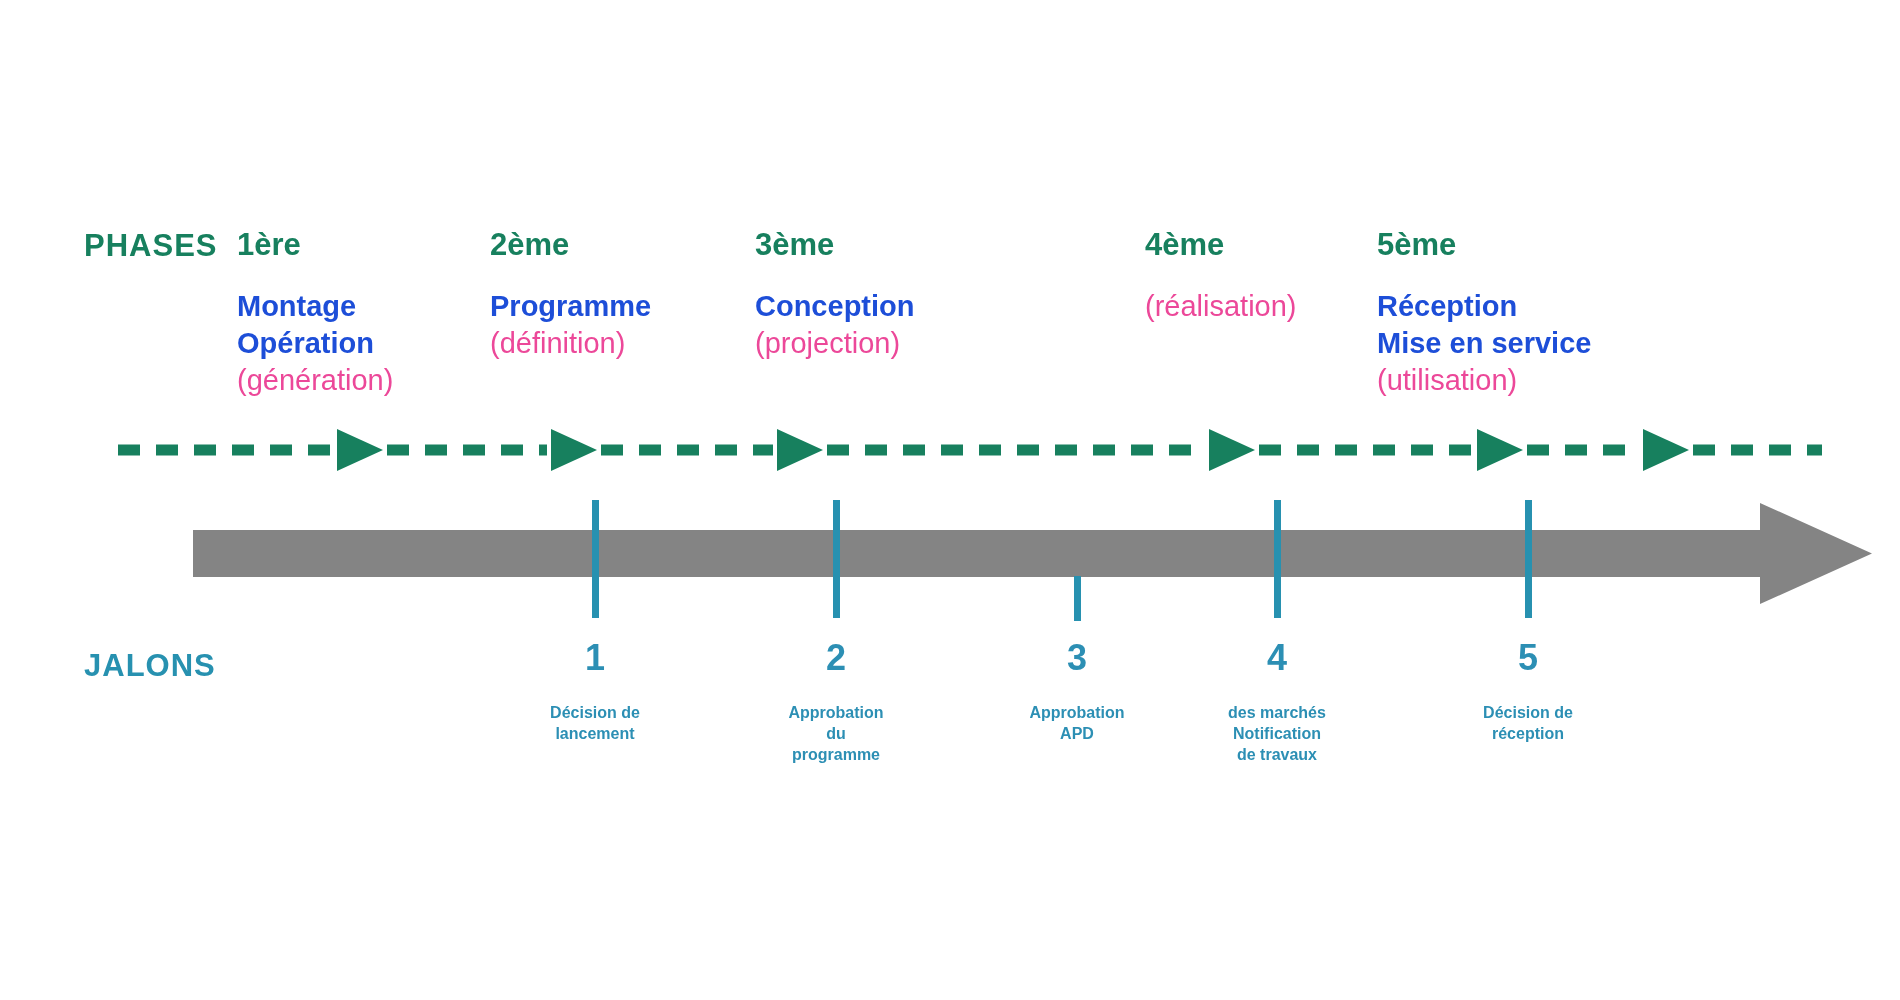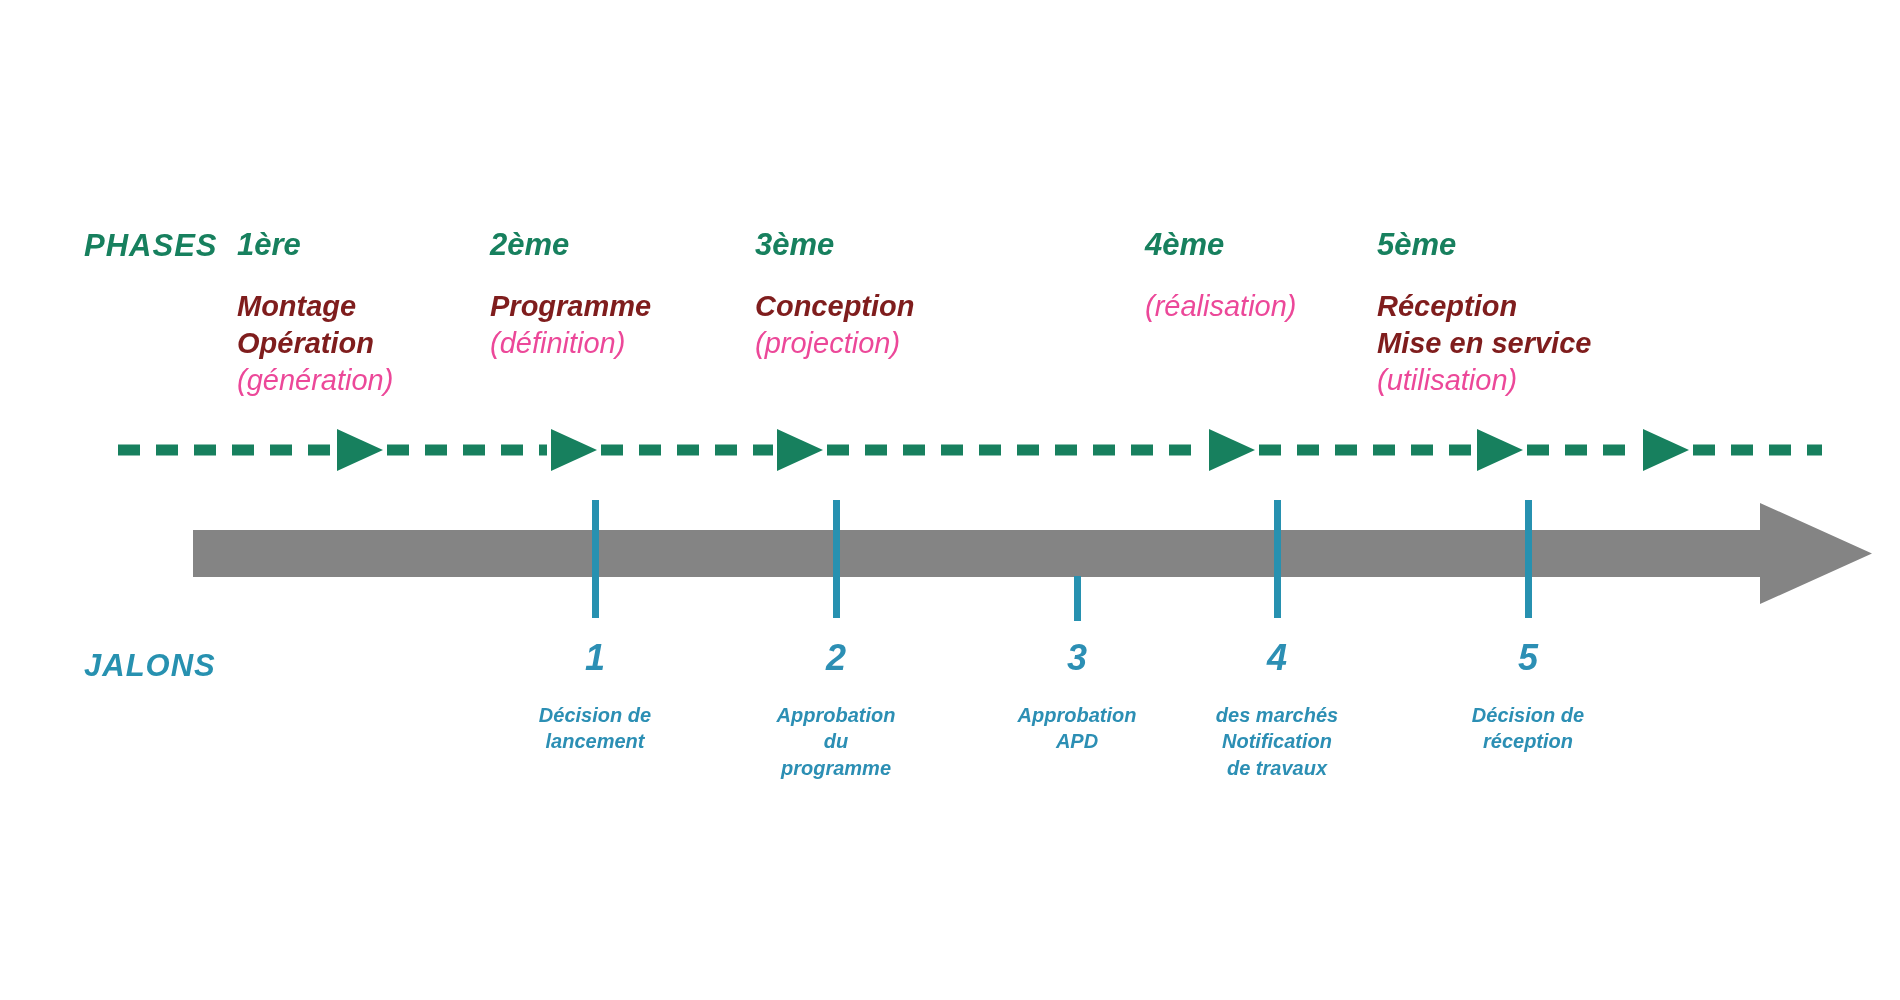--- a/index.html
+++ b/index.html
@@ -8,21 +8,20 @@
     width: 1900px; height: 1000px;
     background: #ffffff;
     font-family: "Liberation Sans", sans-serif;
     overflow: hidden;
   }
   #canvas {
     position: relative;
     width: 1900px;
     height: 744px;
     background: #ffffff;
-    font-style: italic;
   }
 
   
   .row-label {
     position: absolute;
     font-weight: bold;
     letter-spacing: 0.5px;
     white-space: nowrap;
   }
   #phases-label {
@@ -47,21 +46,21 @@
   .phase-ordinal {
     font-size: 31px;
     font-weight: bold;
     color: #17805e;
     line-height: 1.1;
     margin-bottom: 26px;
   }
   .phase-title {
     font-size: 29px;
     font-weight: bold;
-    color: #7f1d1d;
+    color: #1d4ed8;
     line-height: 1.28;
   }
   .phase-sub {
     font-size: 29px;
     font-weight: normal;
     color: #ec4899;
     line-height: 1.28;
   }
 
   
@@ -92,21 +91,21 @@
     color: #2c8fb4;
     white-space: nowrap;
   }
   .milestone-num {
     font-size: 36px;
     font-weight: bold;
     line-height: 1;
     margin-bottom: 26px;
   }
   .milestone-desc {
-    font-size: 20px;
+    font-size: 16px;
     font-weight: bold;
     line-height: 1.32;
     white-space: normal;
   }
 </style>
 </head>
 <body>
 
 <div id="canvas">
 

